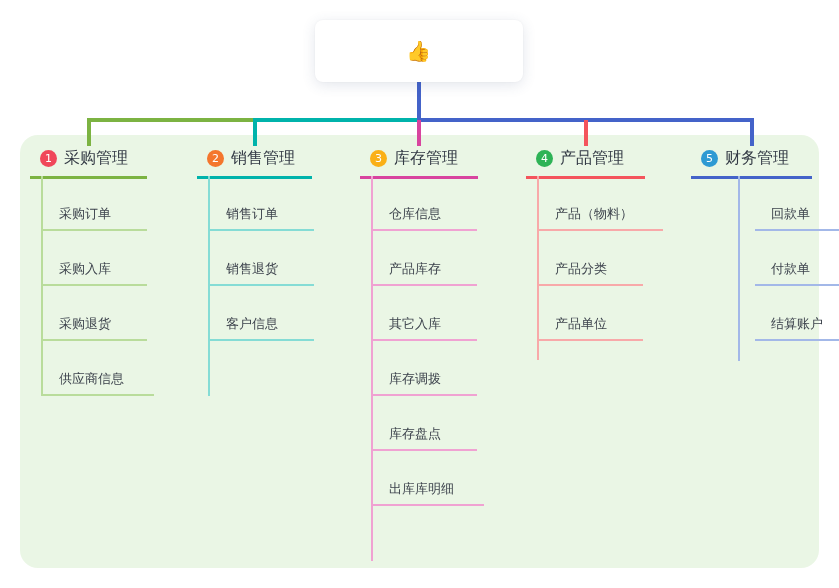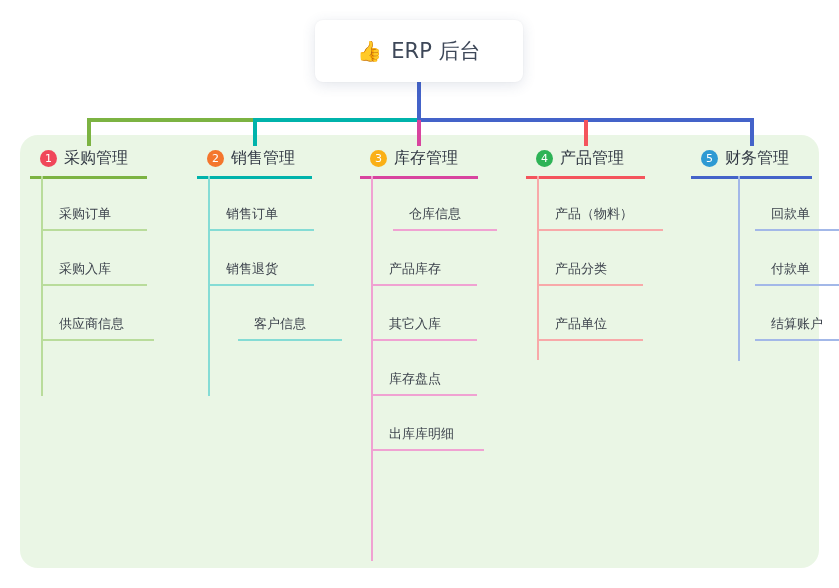--- a/index.html
+++ b/index.html
@@ -43,66 +43,71 @@
       <div class="line" style="left: 252.5px; top: 118px; width: 168.5px; height: 4px; background: rgb(0, 179, 171);"></div>
       <div class="line" style="left: 417px; top: 118px; width: 336.5px; height: 4px; background: rgb(68, 99, 201);"></div>
       <div class="line" style="left: 86.5px; top: 120px; width: 4px; height: 26px; background: rgb(124, 179, 66);"></div>
       <div class="line" style="left: 252.5px; top: 120px; width: 4px; height: 26px; background: rgb(0, 179, 171);"></div>
       <div class="line" style="left: 417px; top: 120px; width: 4px; height: 26px; background: rgb(216, 68, 159);"></div>
       <div class="line" style="left: 583.5px; top: 120px; width: 4px; height: 26px; background: rgb(244, 84, 92);"></div>
       <div class="line" style="left: 749.5px; top: 120px; width: 4px; height: 26px; background: rgb(68, 99, 201);"></div>
     </div>
   <div id="root-node" style="color: rgb(61, 71, 88);">
     <span class="emoji">👍</span>
-    <span>ERP 后台</span>
   </div>
   <div id="branches">
       <div class="branch-header" style="left: 30px; top: 145px; min-width: 117px; border-bottom-color: rgb(124, 179, 66);">
         <span class="badge" style="background: rgb(240, 71, 90);">1</span>
         <span>采购管理</span>
       </div>
       <div class="children" style="left: 41px; top: 176px; height: 220px; border-left-color: rgb(185, 220, 155);">
         <div class="child" style="border-bottom-color: rgb(185, 220, 155);">
           <span>采购订单</span>
         </div>
         <div class="child" style="border-bottom-color: rgb(185, 220, 155);">
           <span>采购入库</span>
+        </div>
+        <div class="child" style="border-bottom-color: rgb(185, 220, 155);">
+          <span>采购退货</span>
         </div>
         <div class="child" style="border-bottom-color: rgb(185, 220, 155);">
           <span>供应商信息</span>
         </div>
       </div>
       <div class="branch-header" style="left: 197px; top: 145px; min-width: 115px; border-bottom-color: rgb(0, 179, 171);">
         <span class="badge" style="background: rgb(244, 118, 45);">2</span>
         <span>销售管理</span>
       </div>
       <div class="children" style="left: 208px; top: 176px; height: 220px; border-left-color: rgb(133, 220, 213);">
         <div class="child" style="border-bottom-color: rgb(133, 220, 213);">
           <span>销售订单</span>
         </div>
         <div class="child" style="border-bottom-color: rgb(133, 220, 213);">
           <span>销售退货</span>
         </div>
-        <div class="child" style="border-bottom-color: rgb(133, 220, 213); margin-left: 28px;">
+        <div class="child" style="border-bottom-color: rgb(133, 220, 213);">
           <span>客户信息</span>
         </div>
       </div>
       <div class="branch-header" style="left: 360px; top: 145px; min-width: 118px; border-bottom-color: rgb(216, 68, 159);">
         <span class="badge" style="background: rgb(250, 176, 23);">3</span>
         <span>库存管理</span>
       </div>
       <div class="children" style="left: 371px; top: 176px; height: 385px; border-left-color: rgb(240, 162, 210);">
-        <div class="child" style="border-bottom-color: rgb(240, 162, 210); margin-left: 20px;">
+        <div class="child" style="border-bottom-color: rgb(240, 162, 210);">
           <span>仓库信息</span>
         </div>
         <div class="child" style="border-bottom-color: rgb(240, 162, 210);">
           <span>产品库存</span>
         </div>
         <div class="child" style="border-bottom-color: rgb(240, 162, 210);">
           <span>其它入库</span>
+        </div>
+        <div class="child" style="border-bottom-color: rgb(240, 162, 210);">
+          <span>库存调拨</span>
         </div>
         <div class="child" style="border-bottom-color: rgb(240, 162, 210);">
           <span>库存盘点</span>
         </div>
         <div class="child" style="border-bottom-color: rgb(240, 162, 210);">
           <span>出库库明细</span>
         </div>
       </div>
       <div class="branch-header" style="left: 526px; top: 145px; min-width: 119px; border-bottom-color: rgb(244, 84, 92);">
         <span class="badge" style="background: rgb(46, 179, 86);">4</span>

